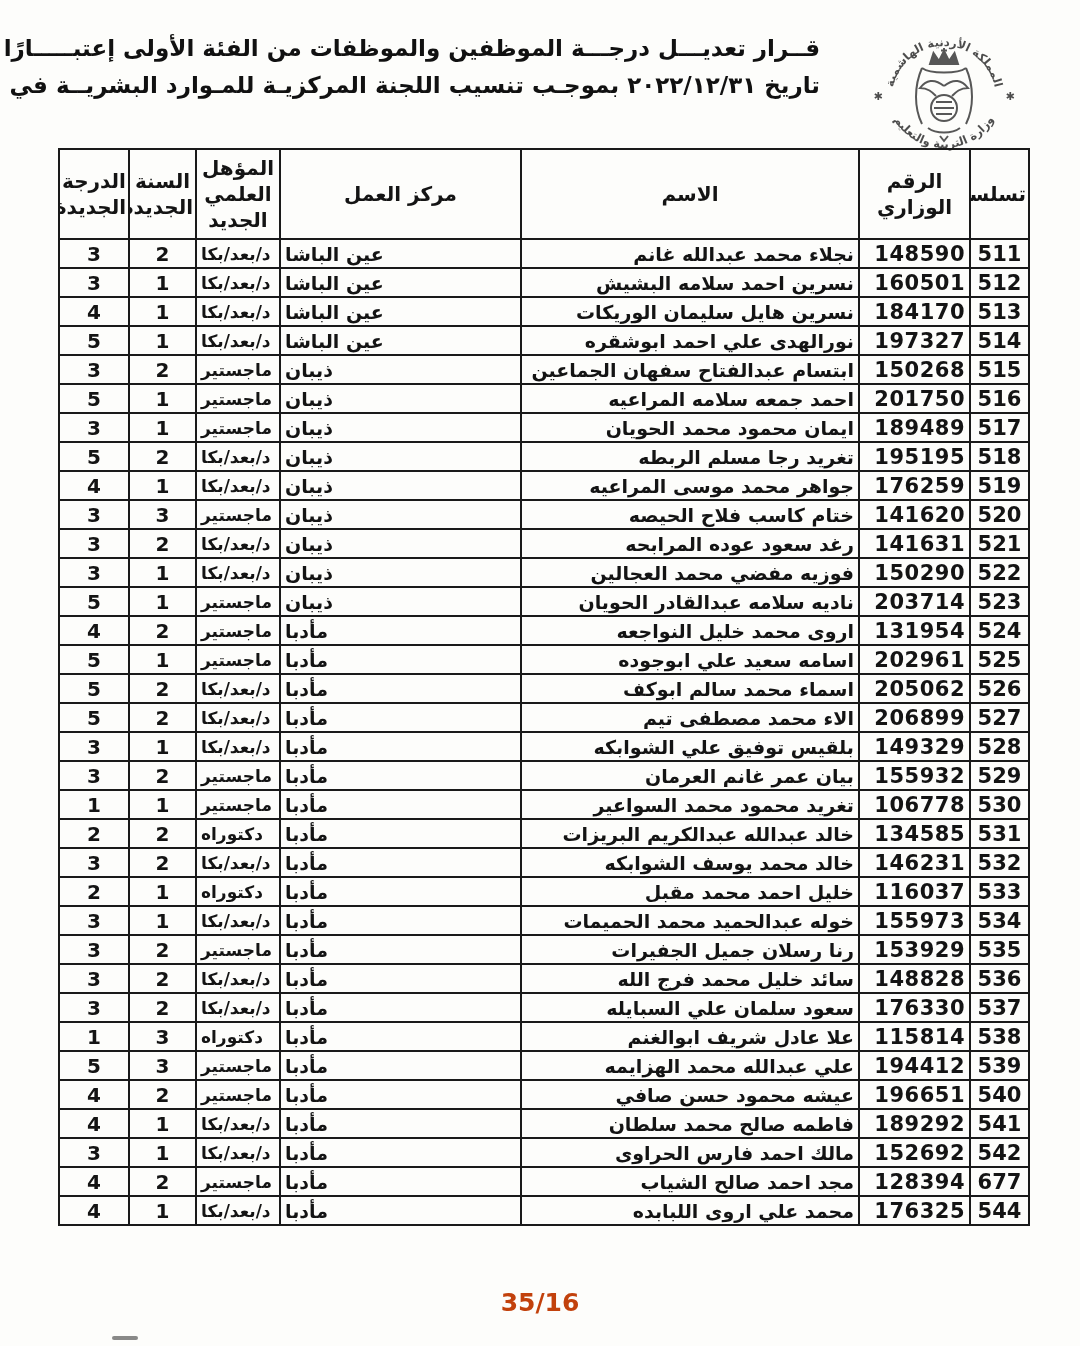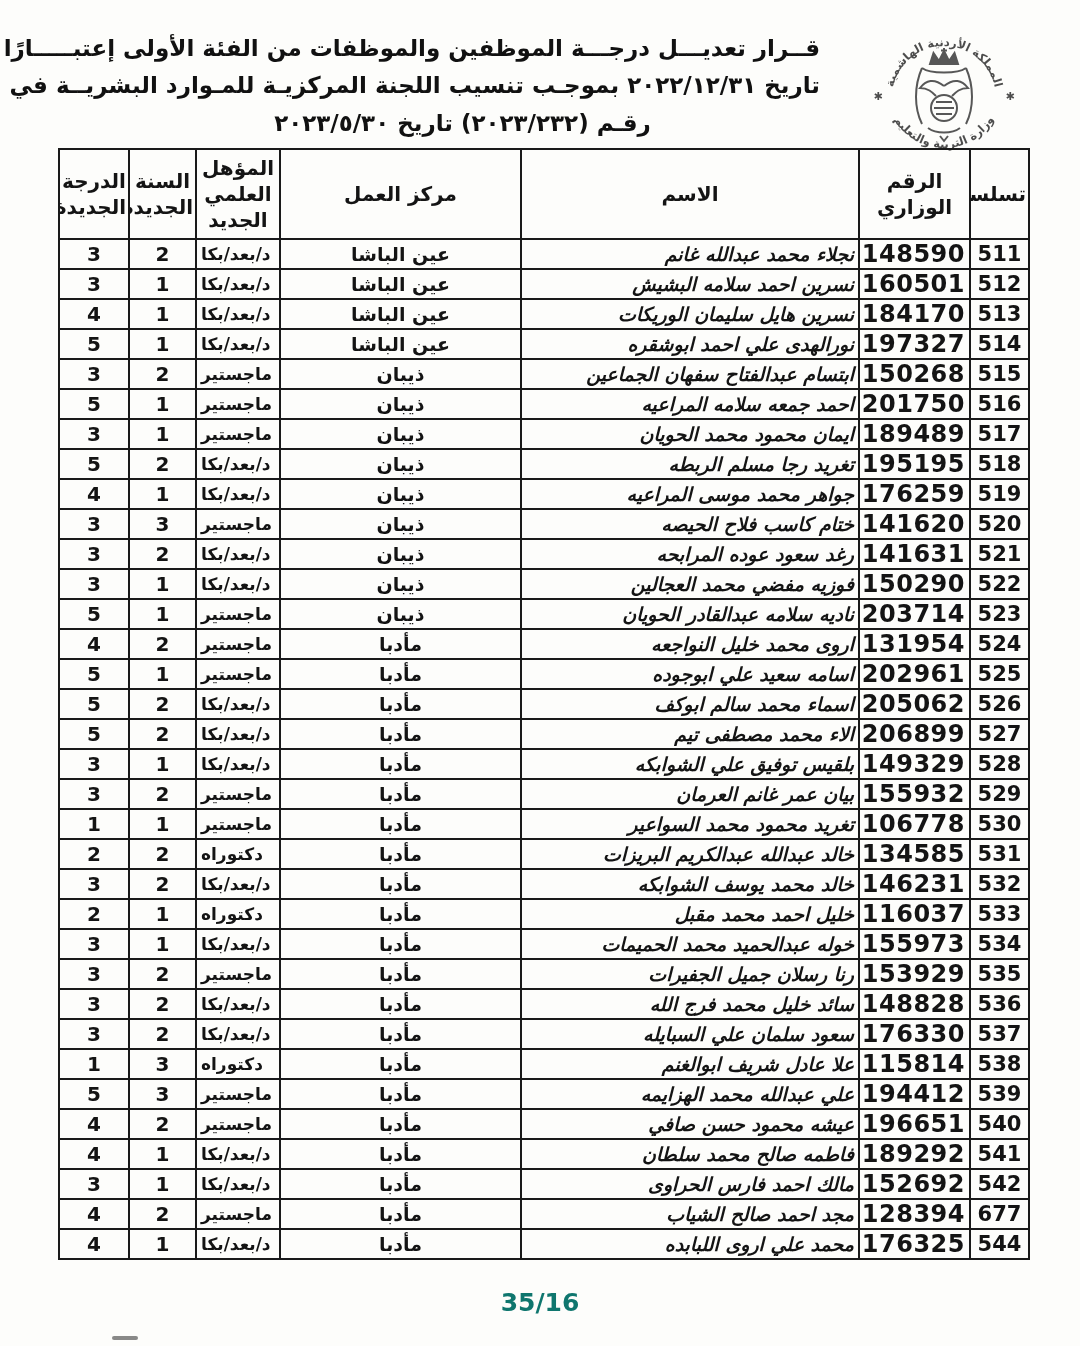--- a/index.html
+++ b/index.html
@@ -34,30 +34,30 @@
     font-weight:700;color:#141414;
     overflow:hidden;white-space:nowrap;
   }
   table.main th{
     height:84px;font-size:20px;line-height:1.3;
     text-align:center;vertical-align:middle;padding:2px;
     white-space:normal;
   }
   table.main td{height:27px;padding:0 4px;vertical-align:middle;}
   td.c-serial{font-size:21px;text-align:center;font-family:"DejaVu Sans",sans-serif;border-radius:6px;}
-  td.c-min{font-size:24px;text-align:center;letter-spacing:.5px;}
-  td.c-name{font-size:19px;padding-right:5px;font-style:italic;}
-  td.c-center{font-size:19px;text-align:center;padding-right:8px;}
+  td.c-min{font-size:21px;letter-spacing:.5px;}
+  td.c-name{font-size:19px;padding-right:5px;}
+  td.c-center{font-size:19px;text-align:left;padding-right:8px;}
   td.c-qual{font-size:17px;text-align:left;}
   td.c-year,td.c-grade{font-size:20px;text-align:center;}
 
   
   .pageno{
     position:absolute;top:1288px;left:0;width:1080px;
-    text-align:center;font-size:25px;font-weight:700;color:#0f766e;
+    text-align:center;font-size:25px;font-weight:700;color:#c2410c;
   }
   
   .scan-mark{position:absolute;left:112px;top:1336px;width:26px;height:4px;background:#2a2a2a;opacity:.55;border-radius:2px;}
 </style>
 </head>
 <body>
 
 <div class="page">
 
   <div class="emblem">
@@ -96,21 +96,20 @@
 
         <path d="M58 104 C66 110 82 110 90 104"></path>
         <path d="M70 112 l4 5 4 -5"></path>
       </g>
     </svg>
   </div>
 
   <div class="hdr-title">
     <div class="tline">قــرار تعديـــل درجـــة الموظفين والموظفات من الفئة الأولى  إعتبـــــارًا من</div>
     <div class="tline">تاريخ ٢٠٢٢/١٢/٣١ بموجـب تنسيب اللجنة المركزيـة للمـوارد البشريــة في قرارهـــــا</div>
-    <div class="tline">رقـم (٢٠٢٣/٢٣٢) تاريخ ٢٠٢٣/٥/٣٠</div>
   </div>
 
   <table class="main">
     <colgroup>
       <col style="width:59px">
         <col style="width:111px">
         <col style="width:338px">
       <col style="width:241px">
         <col style="width:84px">
         <col style="width:67px">

